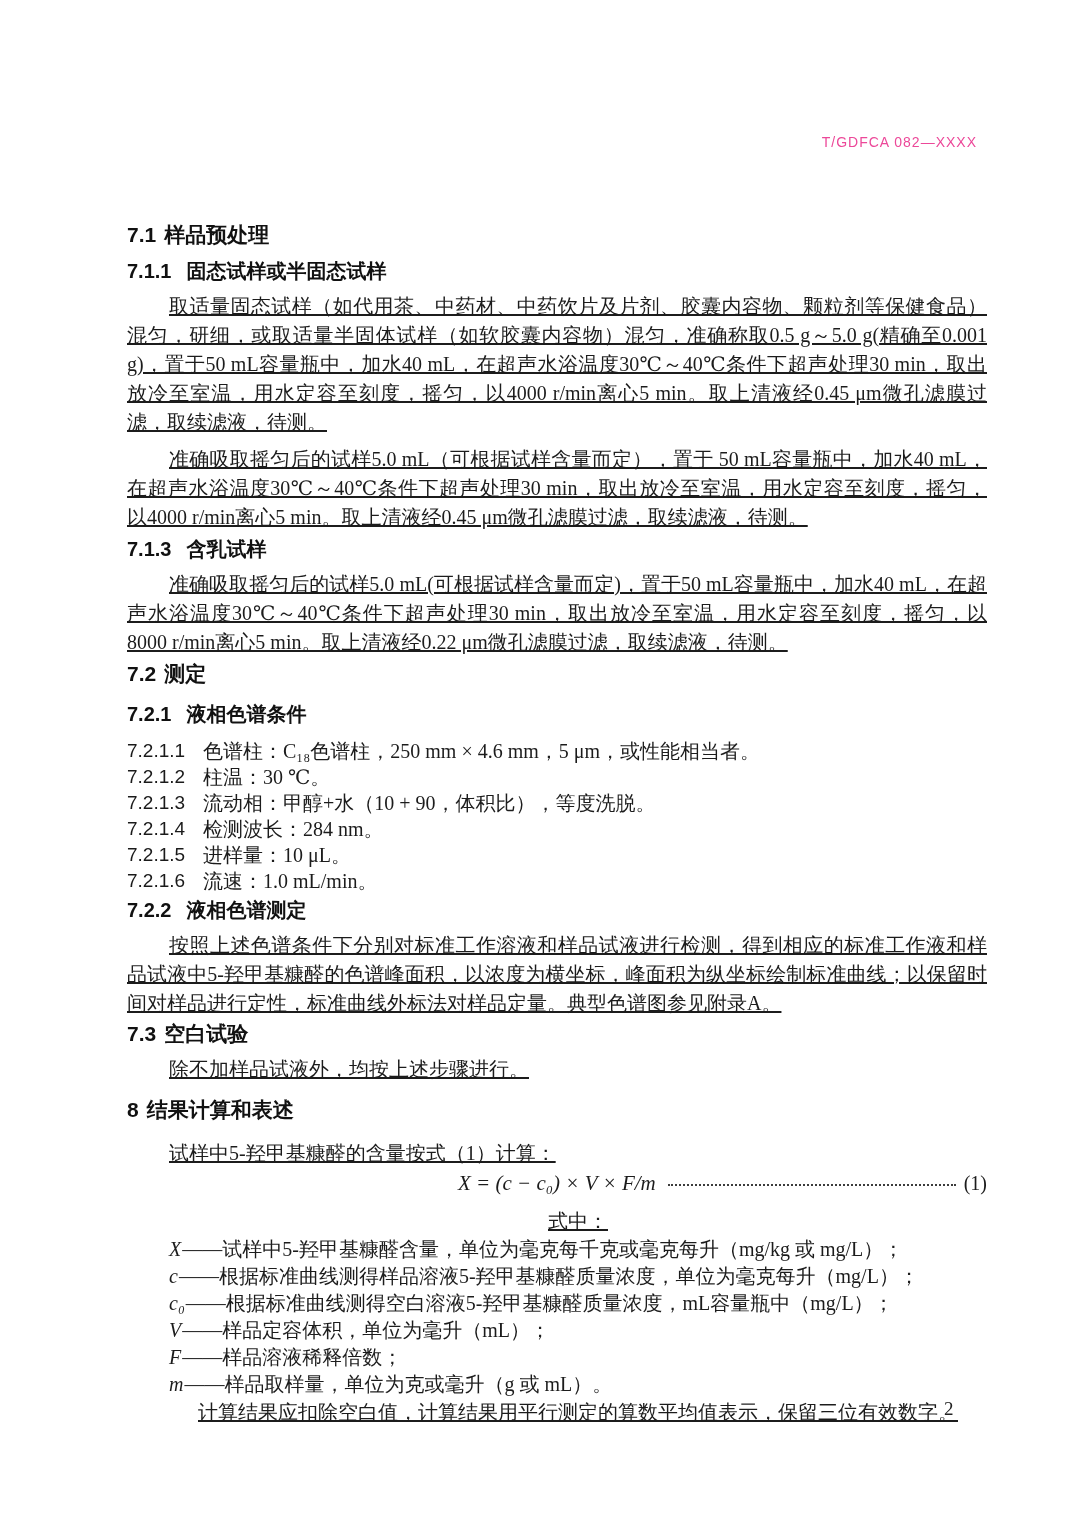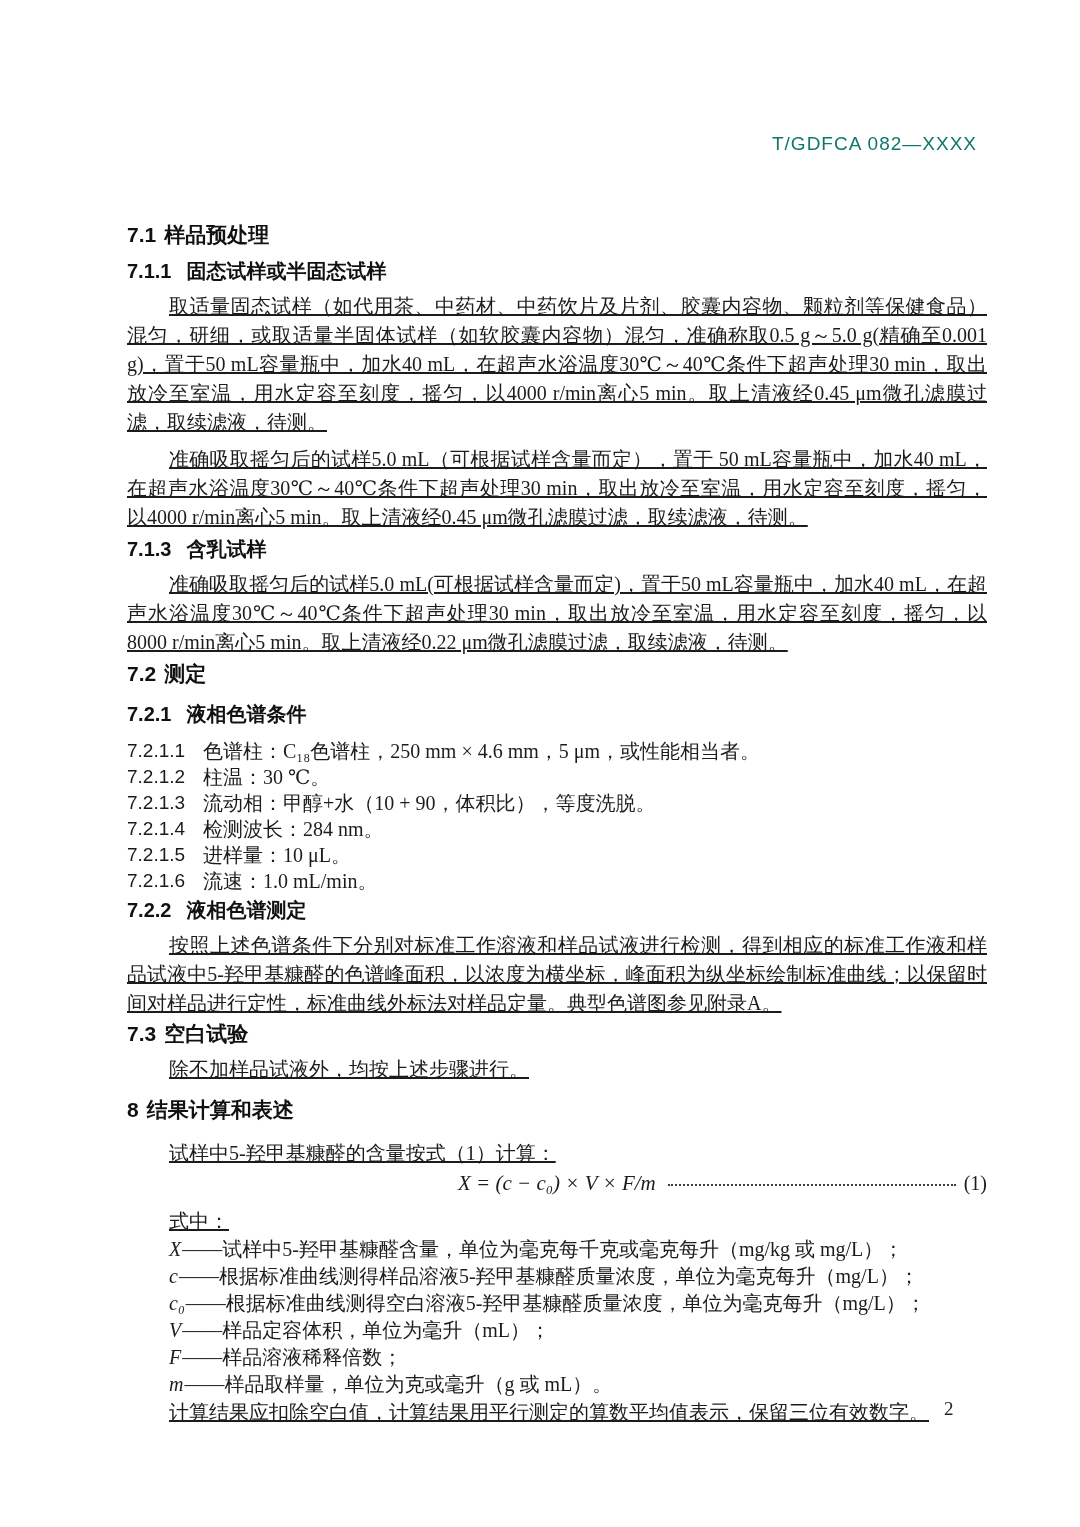--- a/index.html
+++ b/index.html
@@ -9,37 +9,37 @@
     background:#ffffff;
     color:#1c1c1c;
     font-family:"Liberation Serif","DejaVu Serif",serif;
     overflow:hidden;
   }
   .doc-header {
     position:absolute; top:133px; right:103px;
   }
   .doc-code {
     font-family:"Liberation Sans","DejaVu Sans",sans-serif;
-    font-size:19px; letter-spacing:1px; color:#0f766e;margin-left:34px;
+    font-size:14px; letter-spacing:1px; color:#ec4899;margin-left:34px;
   }
   .content {
     position:absolute; top:222px; left:127px; width:860px;
   }
   .c-h2, .c-h3 {
     font-family:"Liberation Sans","DejaVu Sans",sans-serif;
     font-weight:bold; color:#111;
     display:flex; gap:15px; margin:0;
   }
   .c-h2 { font-size:21px; line-height:26px;gap:8px; }
   .c-h3 { font-size:20px; line-height:26px; }
   .body-p {
     margin:0; font-size:20px; line-height:29px;
     text-align:justify; text-indent:42px; color:#1c1c1c;text-decoration:underline;
   }
-  .flush { text-indent:0; padding-left:42px; text-align:left; }
+  .flush { text-indent:0; padding-left:42px; text-align:center; }
   .clauses { margin:0; }
   .clause-row { display:flex; font-size:20px; line-height:26px; }
   .clause-num {
     font-family:"Liberation Sans","DejaVu Sans",sans-serif;
     font-size:19px; width:76px; flex:none; color:#1a1a1a;
   }
   .clause-text { flex:1; }
   .formula-row {
     display:flex; align-items:flex-start;
     padding-left:331px; font-size:21px; line-height:30px;
@@ -162,21 +162,21 @@
     <p class="body-p flush g9">式中：</p>
 
     <div class="defs g0">
       <div class="def-row">
         <span class="def-var">X</span><span>——试样中5-羟甲基糠醛含量，单位为毫克每千克或毫克每升（mg/kg 或 mg/L）；</span>
       </div>
       <div class="def-row">
         <span class="def-var">c</span><span>——根据标准曲线测得样品溶液5-羟甲基糠醛质量浓度，单位为毫克每升（mg/L）；</span>
       </div>
       <div class="def-row">
-        <span class="def-var">c₀</span><span>——根据标准曲线测得空白溶液5-羟甲基糠醛质量浓度，单位为毫克每升（mg/L）；</span>
+        <span class="def-var">c₀</span><span>——根据标准曲线测得空白溶液5-羟甲基糠醛质量浓度，mL容量瓶中（mg/L）；</span>
       </div>
       <div class="def-row">
         <span class="def-var">V</span><span>——样品定容体积，单位为毫升（mL）；</span>
       </div>
       <div class="def-row">
         <span class="def-var">F</span><span>——样品溶液稀释倍数；</span>
       </div>
       <div class="def-row">
         <span class="def-var">m</span><span>——样品取样量，单位为克或毫升（g 或 mL）。</span>
       </div>

